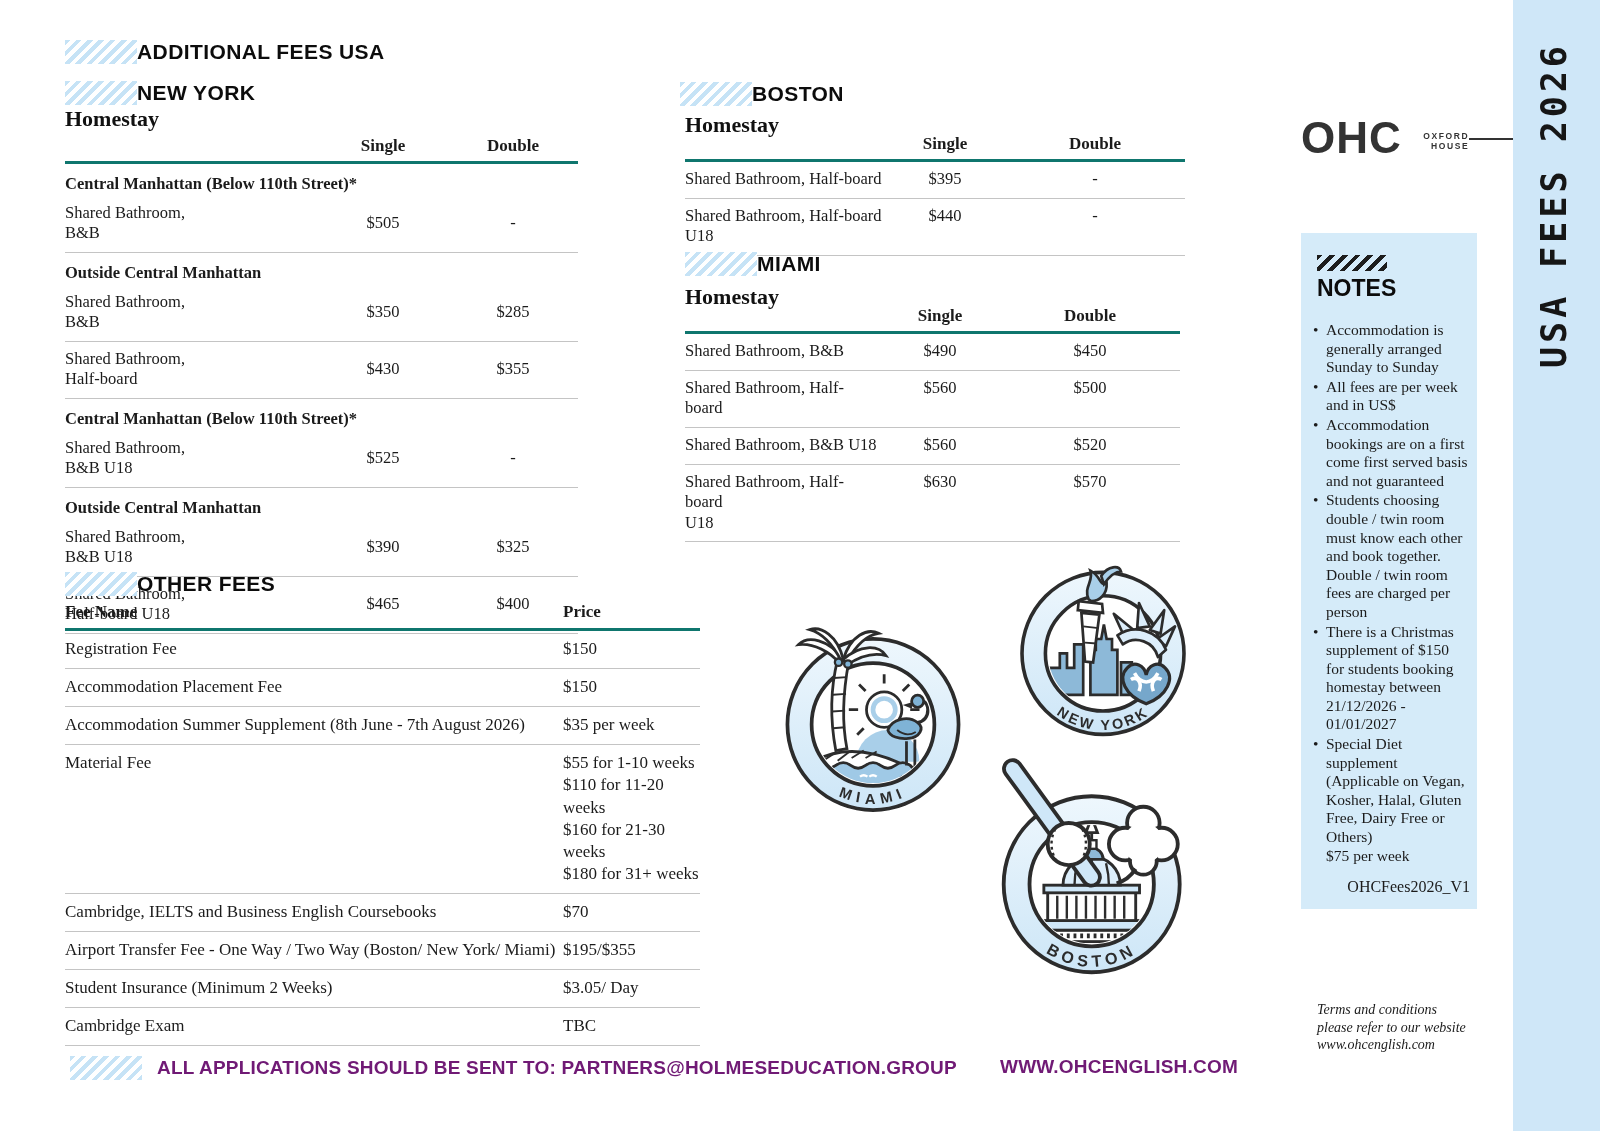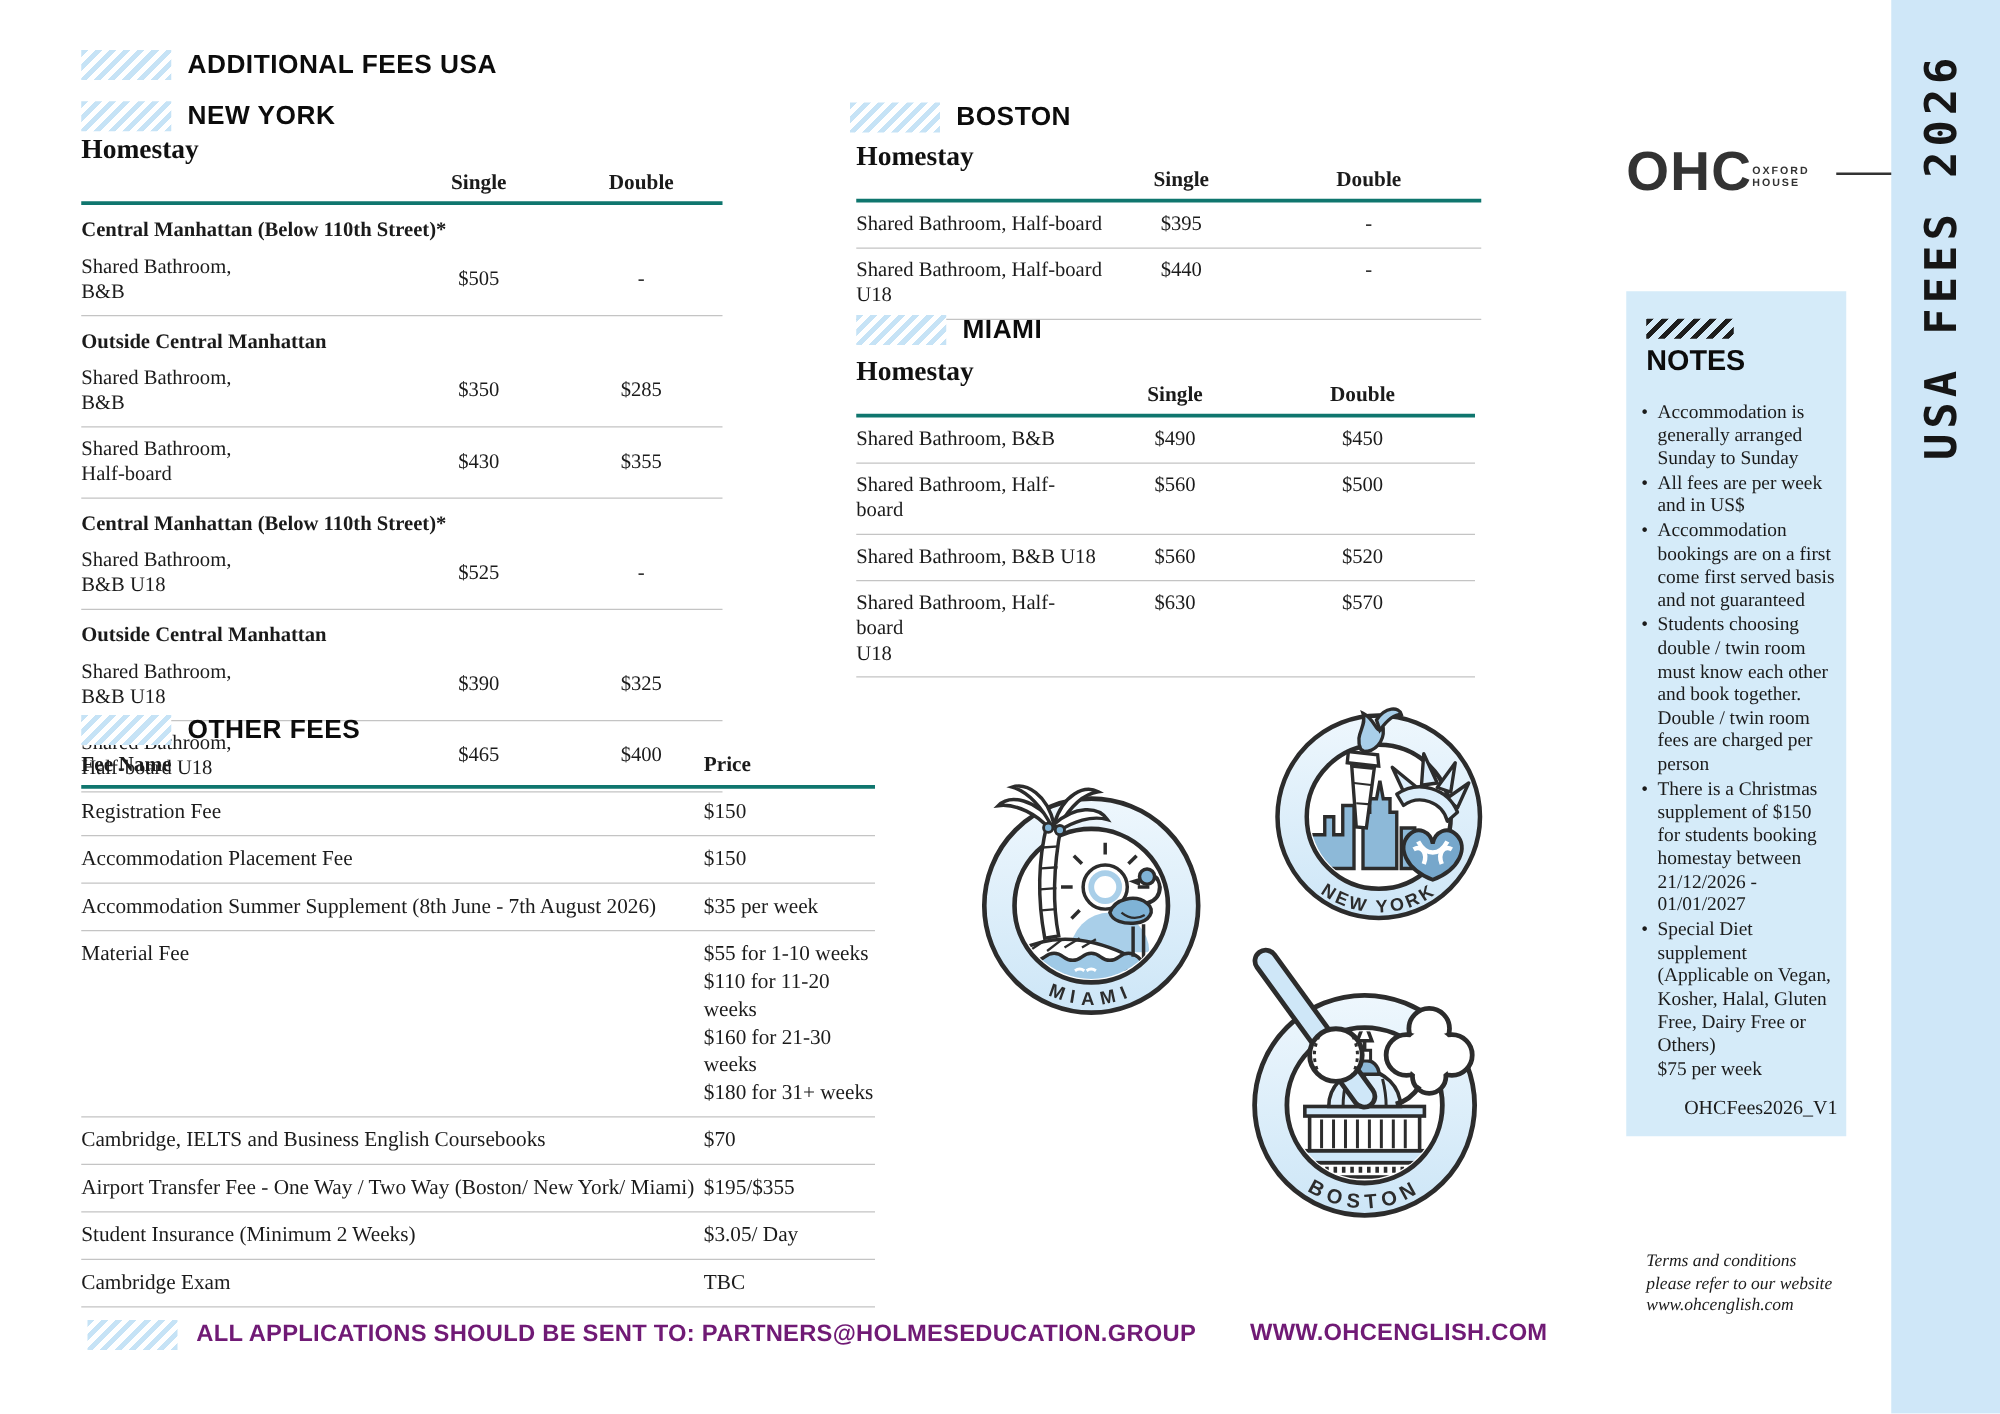--- a/index.html
+++ b/index.html
@@ -3,21 +3,21 @@
 <meta charset="utf-8">
 <style>
   html,body{margin:0;padding:0;background:#fff;}
   .sheet{position:relative;width:1600px;height:1131px;background:#fff;overflow:hidden;
          font-family:"Liberation Serif",serif;color:#1b1b1b;}
   
   .hatch{width:72px;height:24px;background:repeating-linear-gradient(135deg,#c6e3f6 0 4px,#ffffff 4px 8px);}
   .hatch-dark{width:70px;height:16px;background:repeating-linear-gradient(135deg,#1d1d1d 0 4px,rgba(0,0,0,0) 4px 9px);}
   .hatch-logo{background:repeating-linear-gradient(45deg,#c6e3f6 0 5px,#ffffff 5px 10px);}
   
-  .sec{position:absolute;display:flex;align-items:center;gap:13px;}
+  .sec{position:absolute;display:flex;align-items:center;}
   .sec-title{font-family:"Liberation Sans",sans-serif;font-weight:800;font-size:21px;
              letter-spacing:.4px;color:#0c0c0c;white-space:nowrap;}
   .subhead{position:absolute;font-weight:bold;font-size:22px;color:#111;}
   
   .table{position:absolute;font-size:16.5px;}
   .t-head{display:flex;font-weight:bold;font-size:17px;border-bottom:3px solid #0f766e;padding-bottom:5px;}
   .t-row{display:flex;border-bottom:1px solid #c4c4c4;padding:7px 0 8px;}
   .t-row.center{align-items:center;}
   .t-row.top{align-items:flex-start;}
   .t-row.group{border-bottom:none;font-weight:bold;padding:10px 0 1px;}
@@ -36,21 +36,21 @@
   .strip{position:absolute;right:0;top:0;width:87px;height:1131px;background:#cfe7f8;}
   .banner-text{position:absolute;left:1534px;top:368px;transform:rotate(-90deg);transform-origin:0 0;
                font-family:"DejaVu Sans Mono",monospace;font-weight:bold;font-size:35px;
                letter-spacing:4px;color:#161616;white-space:nowrap;}
   .logo-box{position:absolute;left:1301px;top:73px;width:176px;height:130px;display:flex;}
   .logo-side{width:31px;height:100%;}
   .logo-center{flex:1;background:#fff;display:flex;flex-direction:row;align-items:center;justify-content:center;}
   .logo-name{font-family:"Liberation Sans",sans-serif;font-weight:800;font-size:44px;line-height:.9;
              letter-spacing:1px;color:#333;}
   .logo-sub{font-family:"Liberation Sans",sans-serif;font-weight:bold;font-size:8.5px;
-            letter-spacing:1.6px;color:#333;margin-top:5px;}
+            letter-spacing:1.6px;color:#333;margin-top:5px;text-align:right;}
   .logo-rule{width:92px;height:2px;background:#333;margin:6px 0 5px;}
   .logo-tag{font-style:italic;font-size:13.5px;text-align:center;white-space:pre-line;line-height:1.15;color:#b91c1c;font-family:Liberation Mono, monospace;}
   .notes{position:absolute;left:1301px;top:233px;width:176px;height:676px;background:#d5ebf9;}
   .notes-title{position:absolute;left:16px;top:42px;font-family:"Liberation Sans",sans-serif;
                font-weight:800;font-size:23px;color:#0c0c0c;}
   .notes-bar{position:absolute;left:16px;top:22px;}
   .notes-list{position:absolute;left:10px;top:88px;right:6px;list-style:none;margin:0;padding:0;
               font-size:15.5px;line-height:1.2;}
   .notes-list li{position:relative;padding-left:15px;margin-bottom:1px;white-space:pre-line;}
   .notes-list li::before{content:"\2022";position:absolute;left:2px;top:0;}

